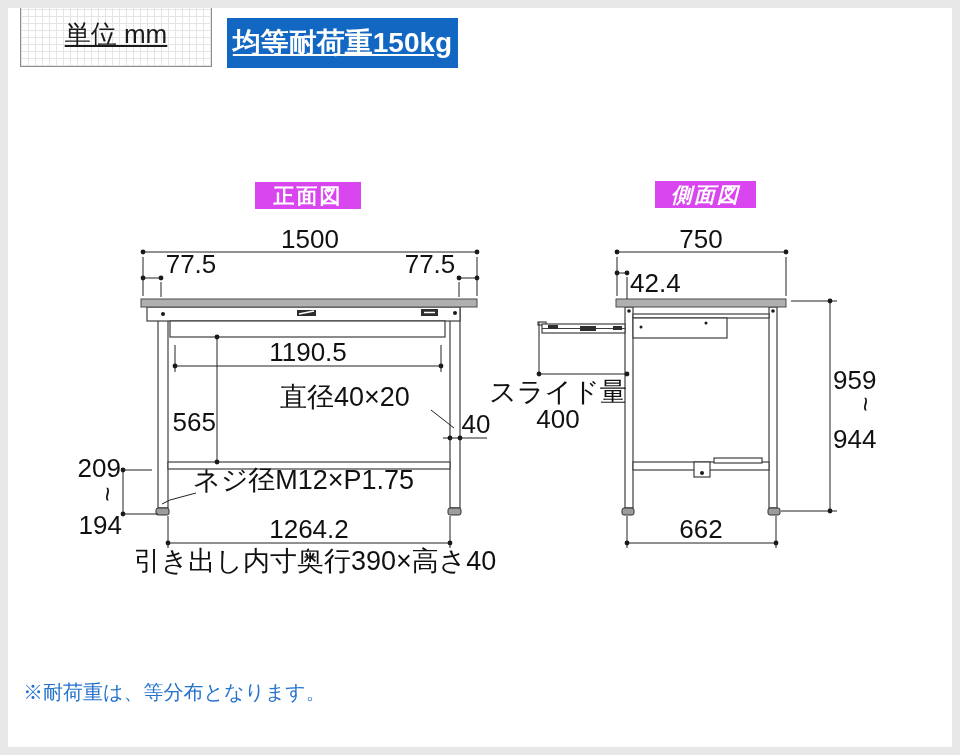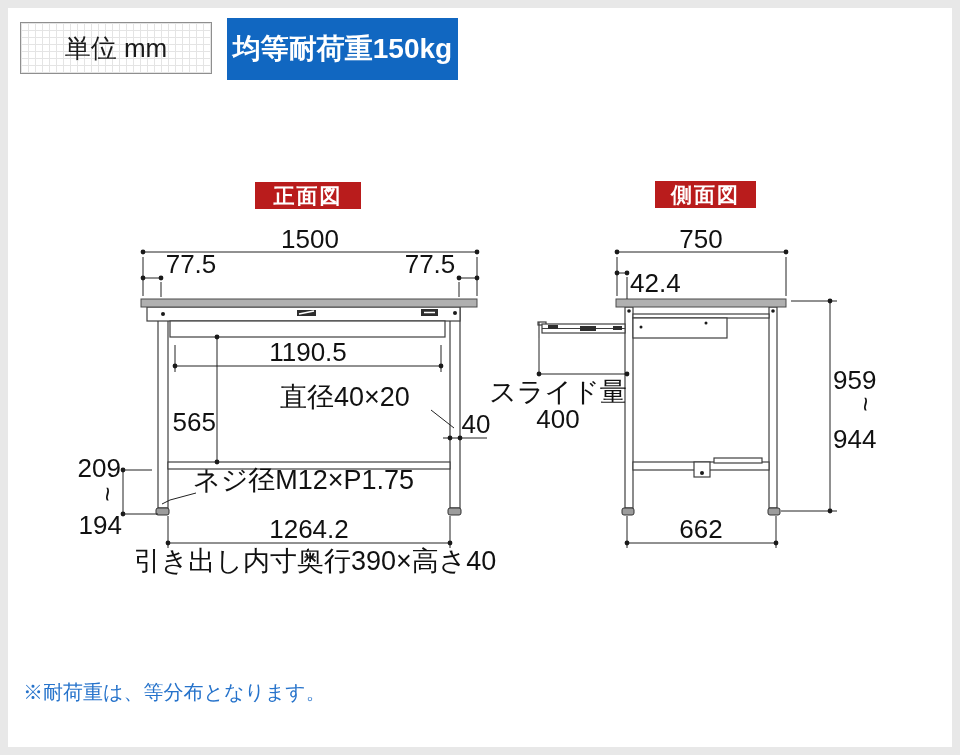--- a/index.html
+++ b/index.html
@@ -5,42 +5,42 @@
   html,body { margin:0; padding:0; background:#fff; }
   .page {
     position:relative; width:960px; height:755px; background:#ffffff;
     font-family:"Liberation Sans", sans-serif; overflow:hidden;
   }
   .frame {
     position:absolute; inset:0; border:8px solid #e8e8e8;
     pointer-events:none; z-index:40;
   }
   .unit-box {
-    position:absolute; left:20px; top:22px; width:192px; height:52px;
+    position:absolute; left:20px; top:1px; width:192px; height:66px;
     box-sizing:border-box; border:1px solid #8f8f8f; background-color:#fff;
     background-image:
       linear-gradient(#e4e4e4 1px, transparent 1px),
       linear-gradient(90deg, #e4e4e4 1px, transparent 1px);
     background-size:7px 7px;
     display:flex; align-items:center; justify-content:center;
-    font-size:26px; color:#1a1a1a; z-index:2;
+    font-size:26px; color:#1a1a1a; z-index:2;text-decoration:underline;
   }
   .load-badge {
-    position:absolute; left:227px; top:18px; width:231px; height:62px;
+    position:absolute; left:227px; top:18px; width:231px; height:50px;
     background:#1167c1; color:#ffffff;
     display:flex; align-items:center; justify-content:center;
-    font-size:28px; font-weight:bold; z-index:2;
+    font-size:28px; font-weight:bold; z-index:2;text-decoration:underline;
   }
   .view-title {
-    position:absolute; background:#b91c1c; color:#ffffff;
+    position:absolute; background:#d946ef; color:#ffffff;
     display:flex; align-items:center; justify-content:center;
     font-size:21px; font-weight:bold; letter-spacing:2px; z-index:2;
   }
   #front-title { left:255px; top:182px; width:106px; height:27px; }
-  #side-title  { left:655px; top:181px; width:101px; height:27px; }
+  #side-title  { left:655px; top:181px; width:101px; height:27px;font-style:italic; }
   svg.drawing { position:absolute; left:0; top:0; z-index:1; }
   .st  { stroke:#3f3f3f; fill:none; stroke-width:1.2; }
   .stf { stroke:#3f3f3f; fill:#ffffff; stroke-width:1.2; }
   .top { stroke:#4a4a4a; fill:#b0b0b0; stroke-width:1; }
   .hw  { fill:#2e2e2e; }
   .foot{ fill:#9c9c9c; stroke:#333333; stroke-width:1; }
   .dim { stroke:#222222; stroke-width:1; fill:none; }
   .dot { fill:#1a1a1a; }
   text { font-family:"Liberation Sans", sans-serif; fill:#111111; }
   .num { font-size:26px; }

